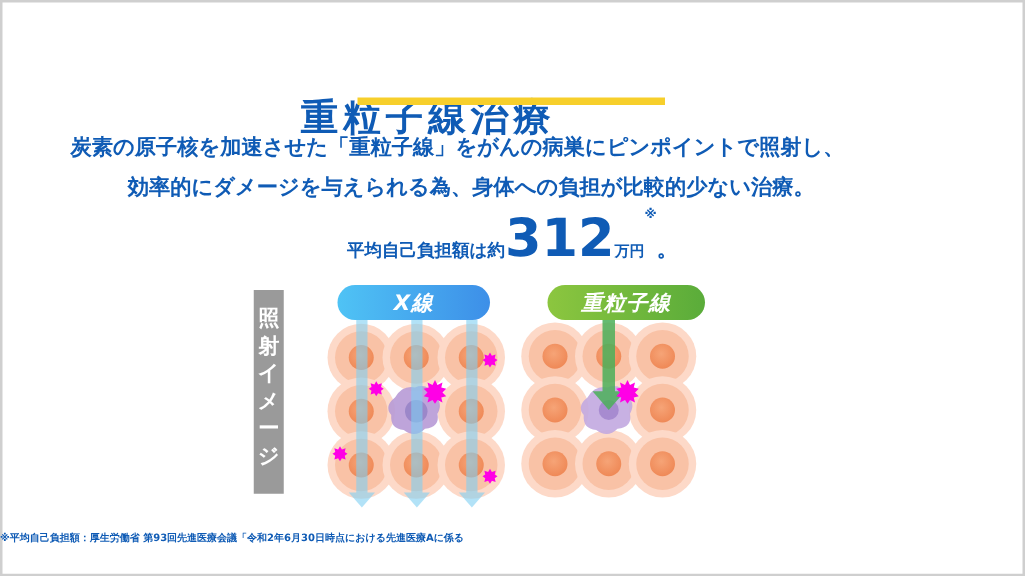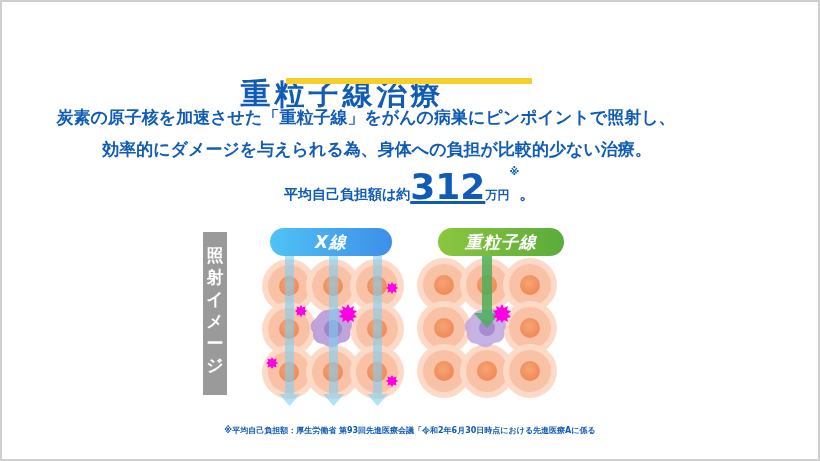--- a/index.html
+++ b/index.html
@@ -6,31 +6,31 @@
   html, body { width: 820px; height: 461px; overflow: hidden; background: #fff; }
   body { font-family: "DejaVu Sans", "Liberation Sans", sans-serif; position: relative; }
   .frame { position: absolute; left: 0; top: 0; width: 820px; height: 461px; border: 2px solid #cfcfcf; background: #fff; }
   .title { position: absolute; left: 0; top: 30px; width: 685px; text-align: center; font-size: 30px; font-weight: bold; color: #0f5bb5; letter-spacing: 4px; margin-top: 44px; }
   .title-underline { position: absolute; left: 286px; top: 78px; width: 246px; height: 6px; background: #f7cf2b; }
   .desc { position: absolute; left: 0; width: 732px; text-align: center; font-size: 17px; font-weight: bold; color: #0f5bb5; white-space: nowrap; }
   .desc.l1 { top: 106px; }
   .desc.l2 { top: 138px; padding-left: 22px; }
   .cost { position: absolute; left: 0; top: 166px; width: 820px; text-align: center; font-weight: bold; color: #0f5bb5; white-space: nowrap; }
   .cost .pre { font-size: 14px; }
-  .cost .num { font-size: 36px; position: relative; display: inline-block; text-decoration: underline; }
+  .cost .num { font-size: 42px; position: relative; display: inline-block; }
   .cost .num::after { content: ""; position: absolute; left: 0; right: -30px; bottom: -2px; height: 4px; background: #f7cf2b; z-index: -1; }
   .cost .unit { font-size: 12px; }
   .cost .mark { font-size: 10px; vertical-align: top; }
   .cost .end { font-size: 17px; }
   .side-label { position: absolute; left: 203px; top: 232px; width: 24px; height: 163px; background: #9a9a9a; color: #fff; font-weight: bold; font-size: 17px; display: flex; flex-direction: column; align-items: center; padding-top: 12px; line-height: 22px; }
   .pill { position: absolute; top: 228px; height: 28px; border-radius: 14px; color: #fff; font-weight: bold; font-size: 17px; display: flex; align-items: center; justify-content: center; letter-spacing: 1px; font-style: italic; }
   .pill.xray { left: 270px; width: 122px; background: linear-gradient(90deg, #4fc3f5, #3d8fe8); }
   .pill.heavy { left: 438px; width: 126px; background: linear-gradient(90deg, #8cc63f, #5aac3a); }
   .diagram { position: absolute; left: 0; top: 0; }
-  .footnote { position: absolute; left: 0; top: 425px; width: 820px; text-align: center; font-size: 8px; font-weight: bold; color: #0f5bb5; white-space: nowrap; }
+  .footnote { position: absolute; left: 0; top: 425px; width: 820px; font-size: 8px; font-weight: bold; color: #0f5bb5; white-space: nowrap; }
 </style>
 </head>
 <body>
 
 <div class="frame"></div>
 
 <div class="title">重粒子線治療</div>
 <div class="title-underline"></div>
 
 <div class="desc l1">炭素の原子核を加速させた「重粒子線」をがんの病巣にピンポイントで照射し、</div>

